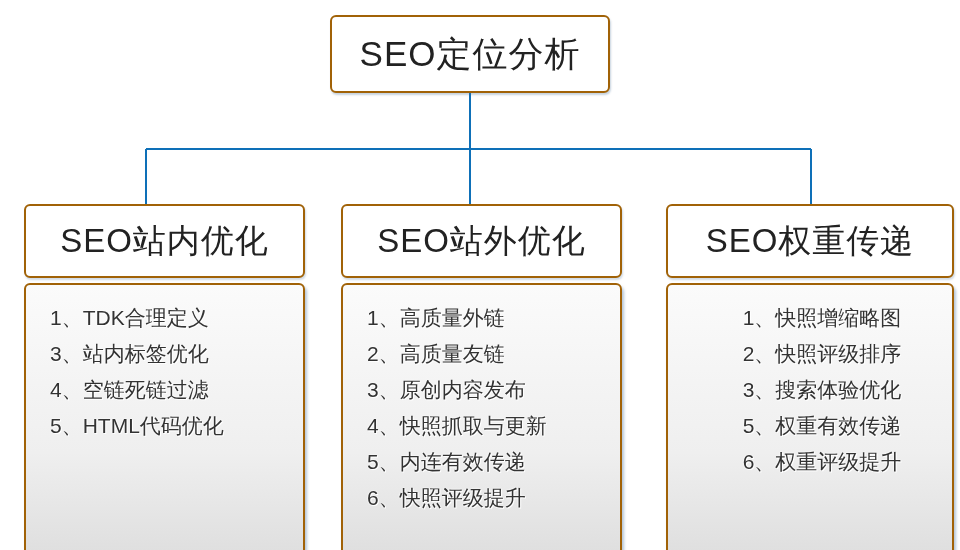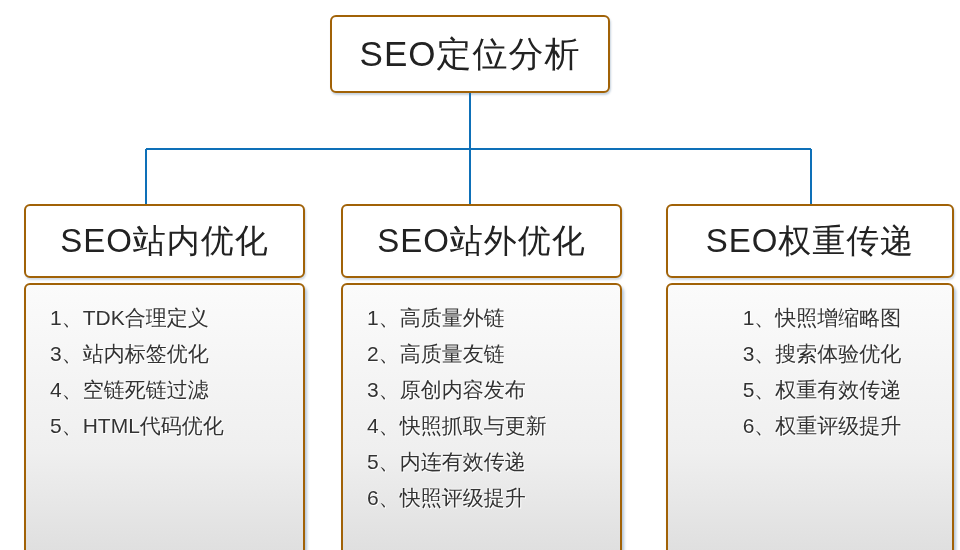--- a/index.html
+++ b/index.html
@@ -79,18 +79,19 @@
     <div class="li">2、高质量友链</div>
     <div class="li">3、原创内容发布</div>
     <div class="li">4、快照抓取与更新</div>
     <div class="li">5、内连有效传递</div>
     <div class="li">6、快照评级提升</div>
   </div>
 
   <div class="box branch-header col3">SEO权重传递</div>
   <div class="box branch-list col3">
     <div class="li">1、快照增缩略图</div>
+    <div class="li">2、快照评级排序</div>
     <div class="li">3、搜索体验优化</div>
     <div class="li">5、权重有效传递</div>
     <div class="li">6、权重评级提升</div>
   </div>
 
 </div>
 
 </body></html>

